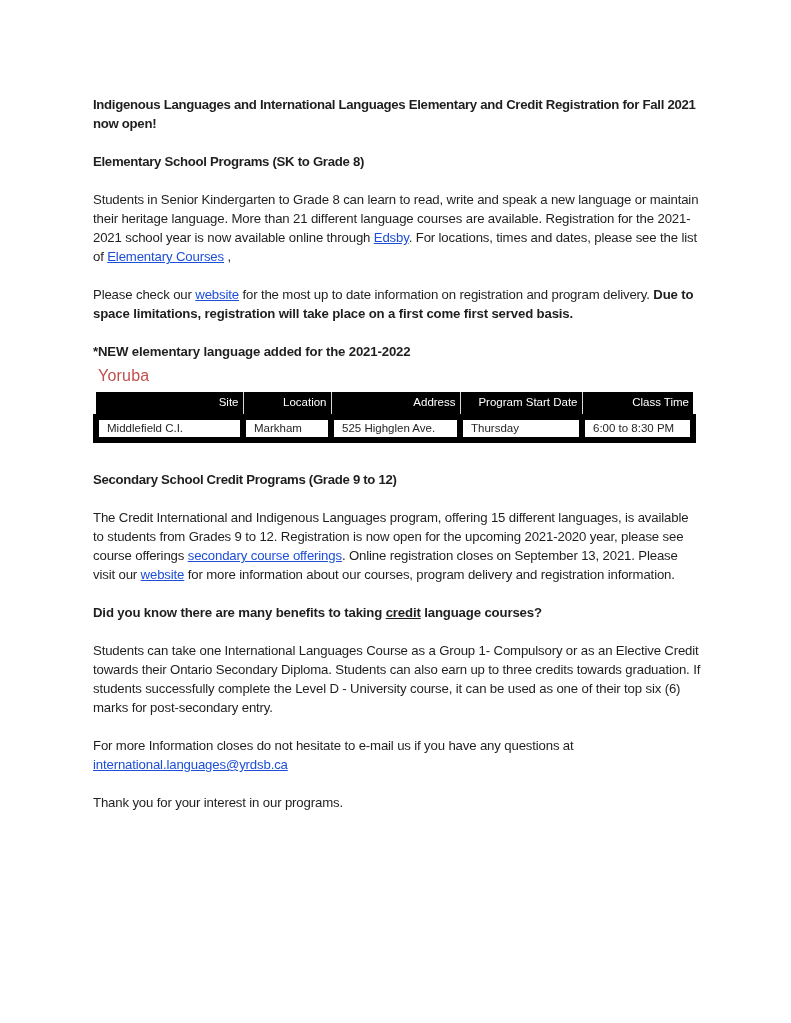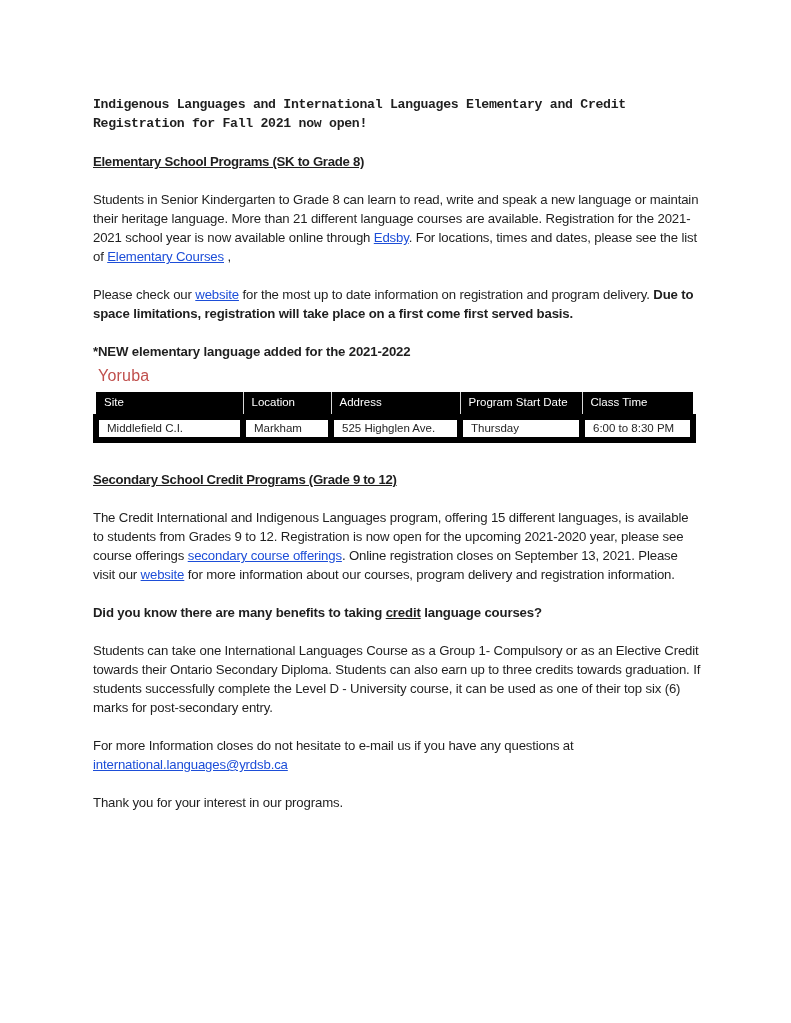--- a/index.html
+++ b/index.html
@@ -21,24 +21,23 @@
     left: 93px;
     top: 95px;
     width: 608px;
     font-size: 13.2px;
     line-height: 19px;
     letter-spacing: -0.15px;
   }
   .content p { margin: 0 0 19px 0; }
   .bold { font-weight: bold; }
   .underline { text-decoration: underline; }
-  .title { font-weight: bold; letter-spacing: -0.3px; font-family: Liberation Mono, monospace; }
+  .title { font-weight: bold; letter-spacing: -0.3px; }
   .section-heading {
     font-weight: bold;
-    text-decoration: underline;
     letter-spacing: -0.3px;
   }
   a.link {
     color: #1d4ed8;
     text-decoration: underline;
     cursor: pointer;
   }
   .new-language-note { margin: 0 0 5px 0 !important; font-weight: bold; }
   .new-language-name {
     margin: 0 0 7px 5px !important;
@@ -52,21 +51,21 @@
     width: 597px;
     margin: 0 0 27px 0;
     font-size: 11.5px;
     letter-spacing: 0;
     color: #262626;
   }
   table.schedule thead th {
     background: #000000;
     color: #ffffff;
     font-weight: normal;
-    text-align: left;
+    text-align: right;
     padding: 4px 4px 5px 8px;
     border-right: 1px solid #d9d9d9;
     line-height: 13px;
   }
   table.schedule thead th:last-child { border-right: none; }
   table.schedule tbody td {
     border: 6px solid #000000;
     padding: 1px 4px 2px 8px;
     line-height: 14px;
     background: #ffffff;

